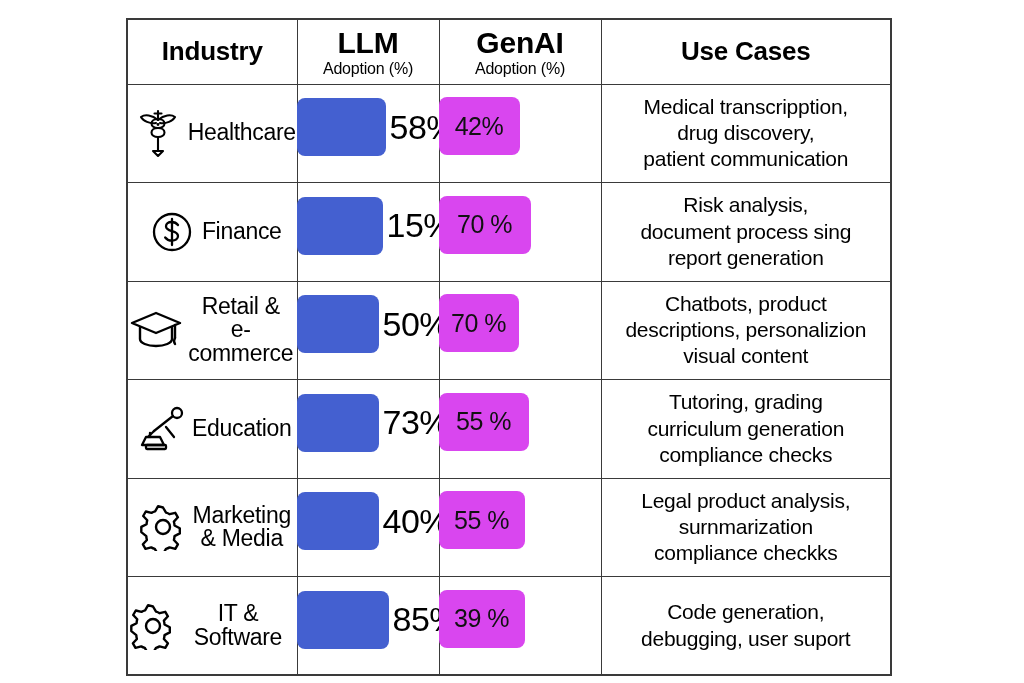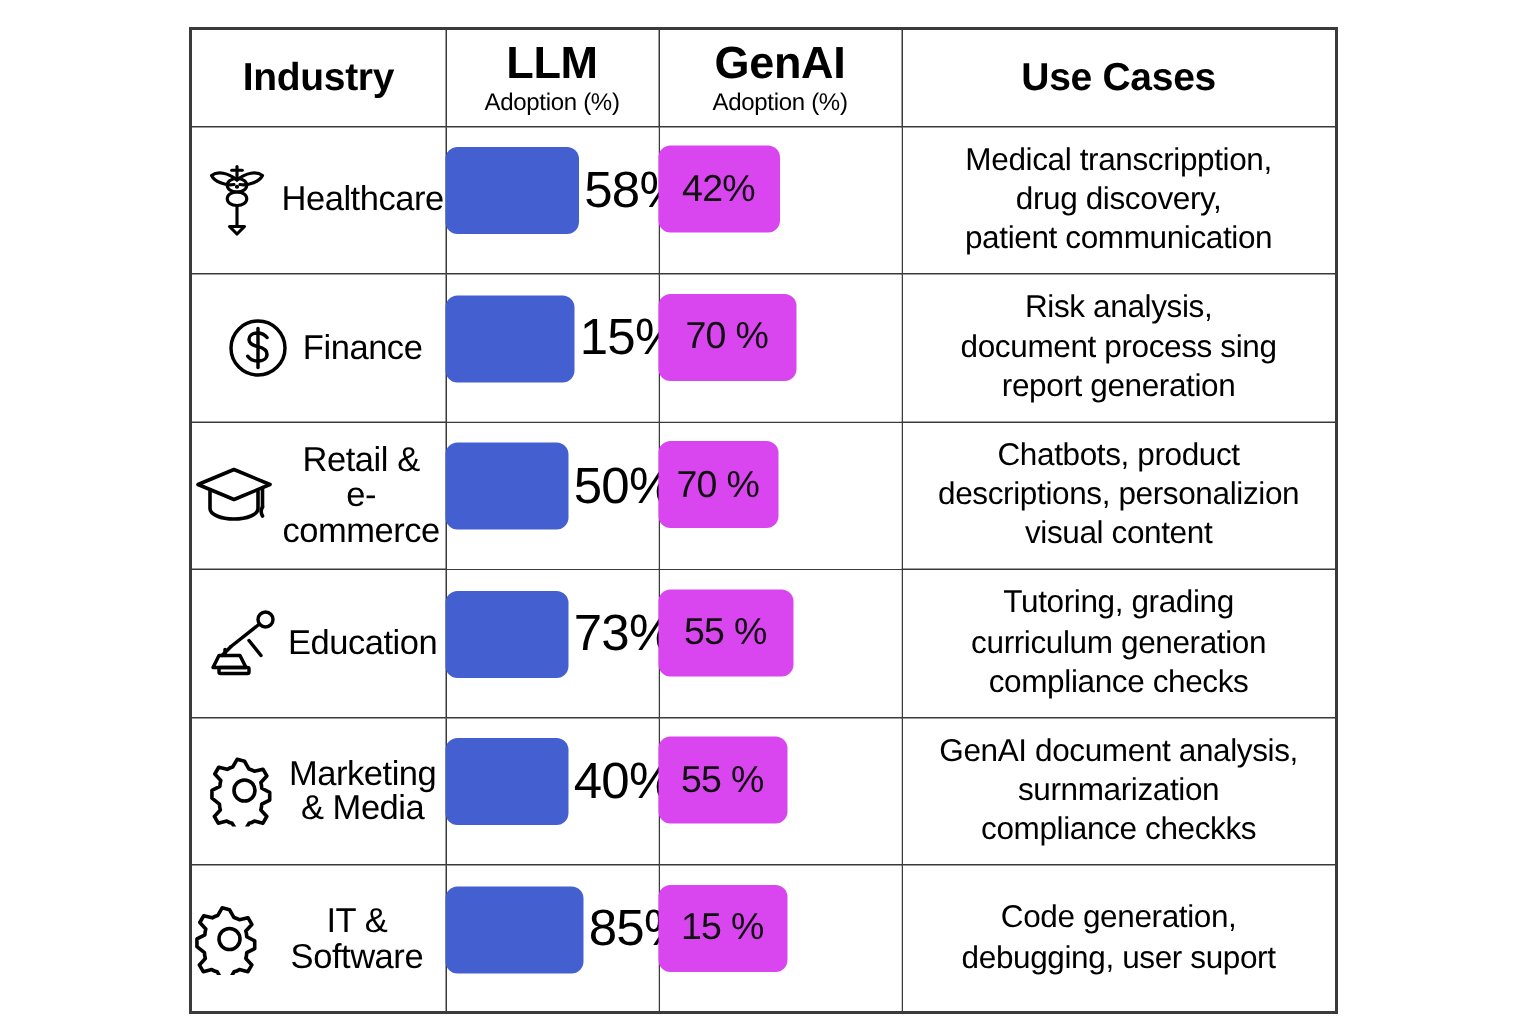--- a/index.html
+++ b/index.html
@@ -352,21 +352,21 @@
             </div>
           </td>
           <td class="genai-cell">
             <div class="genai-wrap">
               <div class="bar-purple" style="width:86px">
                 <span class="genai-value">55 %</span>
               </div>
             </div>
           </td>
           <td class="usecase-cell">
-            <div class="usecase-text">GenAI document analysis,
+            <div class="usecase-text">Legal product analysis,
 surnmarization
 compliance checkks</div>
           </td>
         </tr>
         <tr>
           <td class="industry-cell">
             <div class="industry-inner">
               <span class="industry-icon">
                 <svg width="48" height="48" viewBox="0 0 48 48">
                   <g fill="none" stroke="#000" stroke-width="2.4" stroke-linecap="round" stroke-linejoin="round">
@@ -380,21 +380,21 @@
           </td>
           <td class="llm-cell">
             <div class="llm-wrap">
               <div class="bar-blue" style="width:92px"></div>
               <span class="llm-value">85%</span>
             </div>
           </td>
           <td class="genai-cell">
             <div class="genai-wrap">
               <div class="bar-purple" style="width:86px">
-                <span class="genai-value">15 %</span>
+                <span class="genai-value">39 %</span>
               </div>
             </div>
           </td>
           <td class="usecase-cell">
             <div class="usecase-text">Code generation,
 debugging, user suport</div>
           </td>
         </tr>
       </tbody>
   </table>

